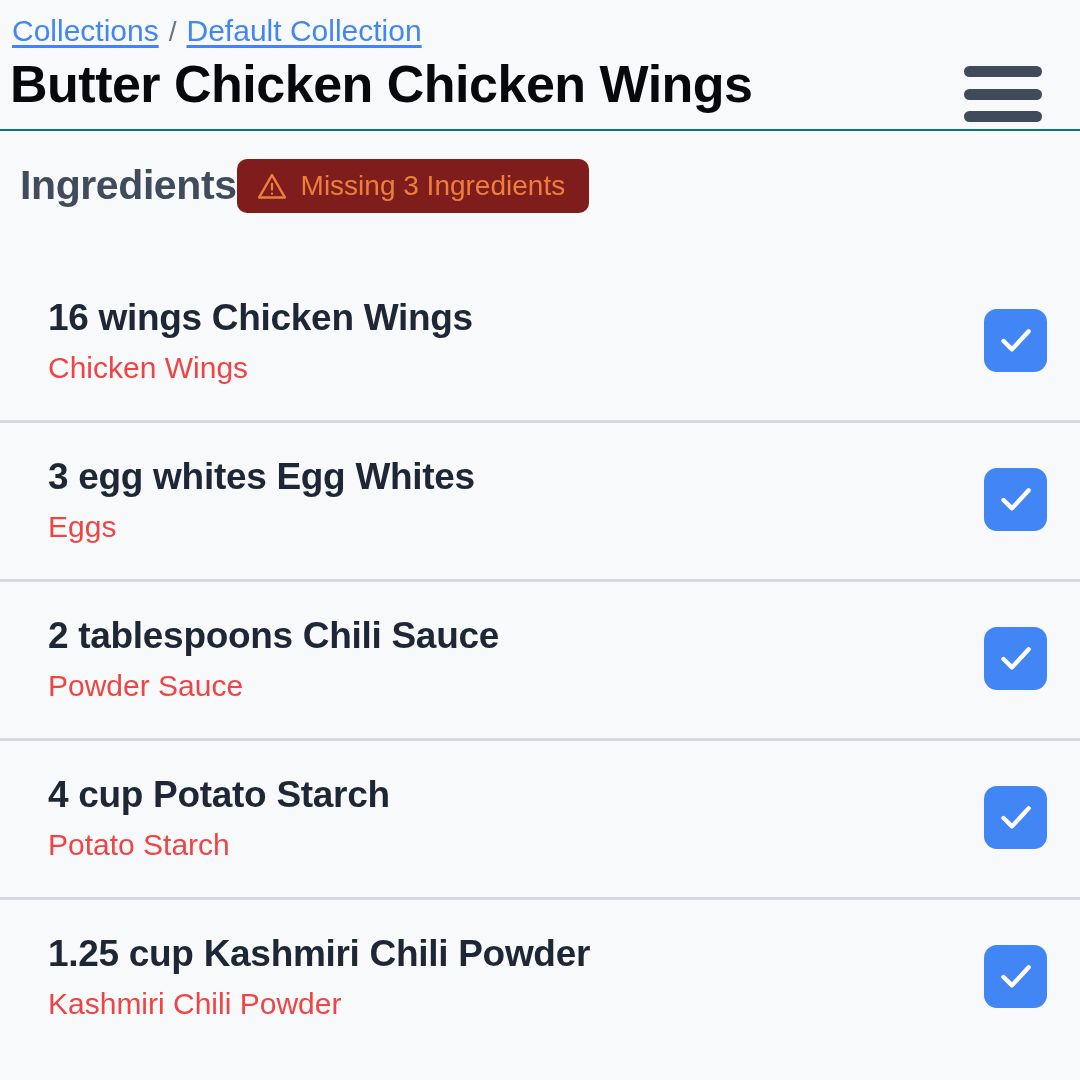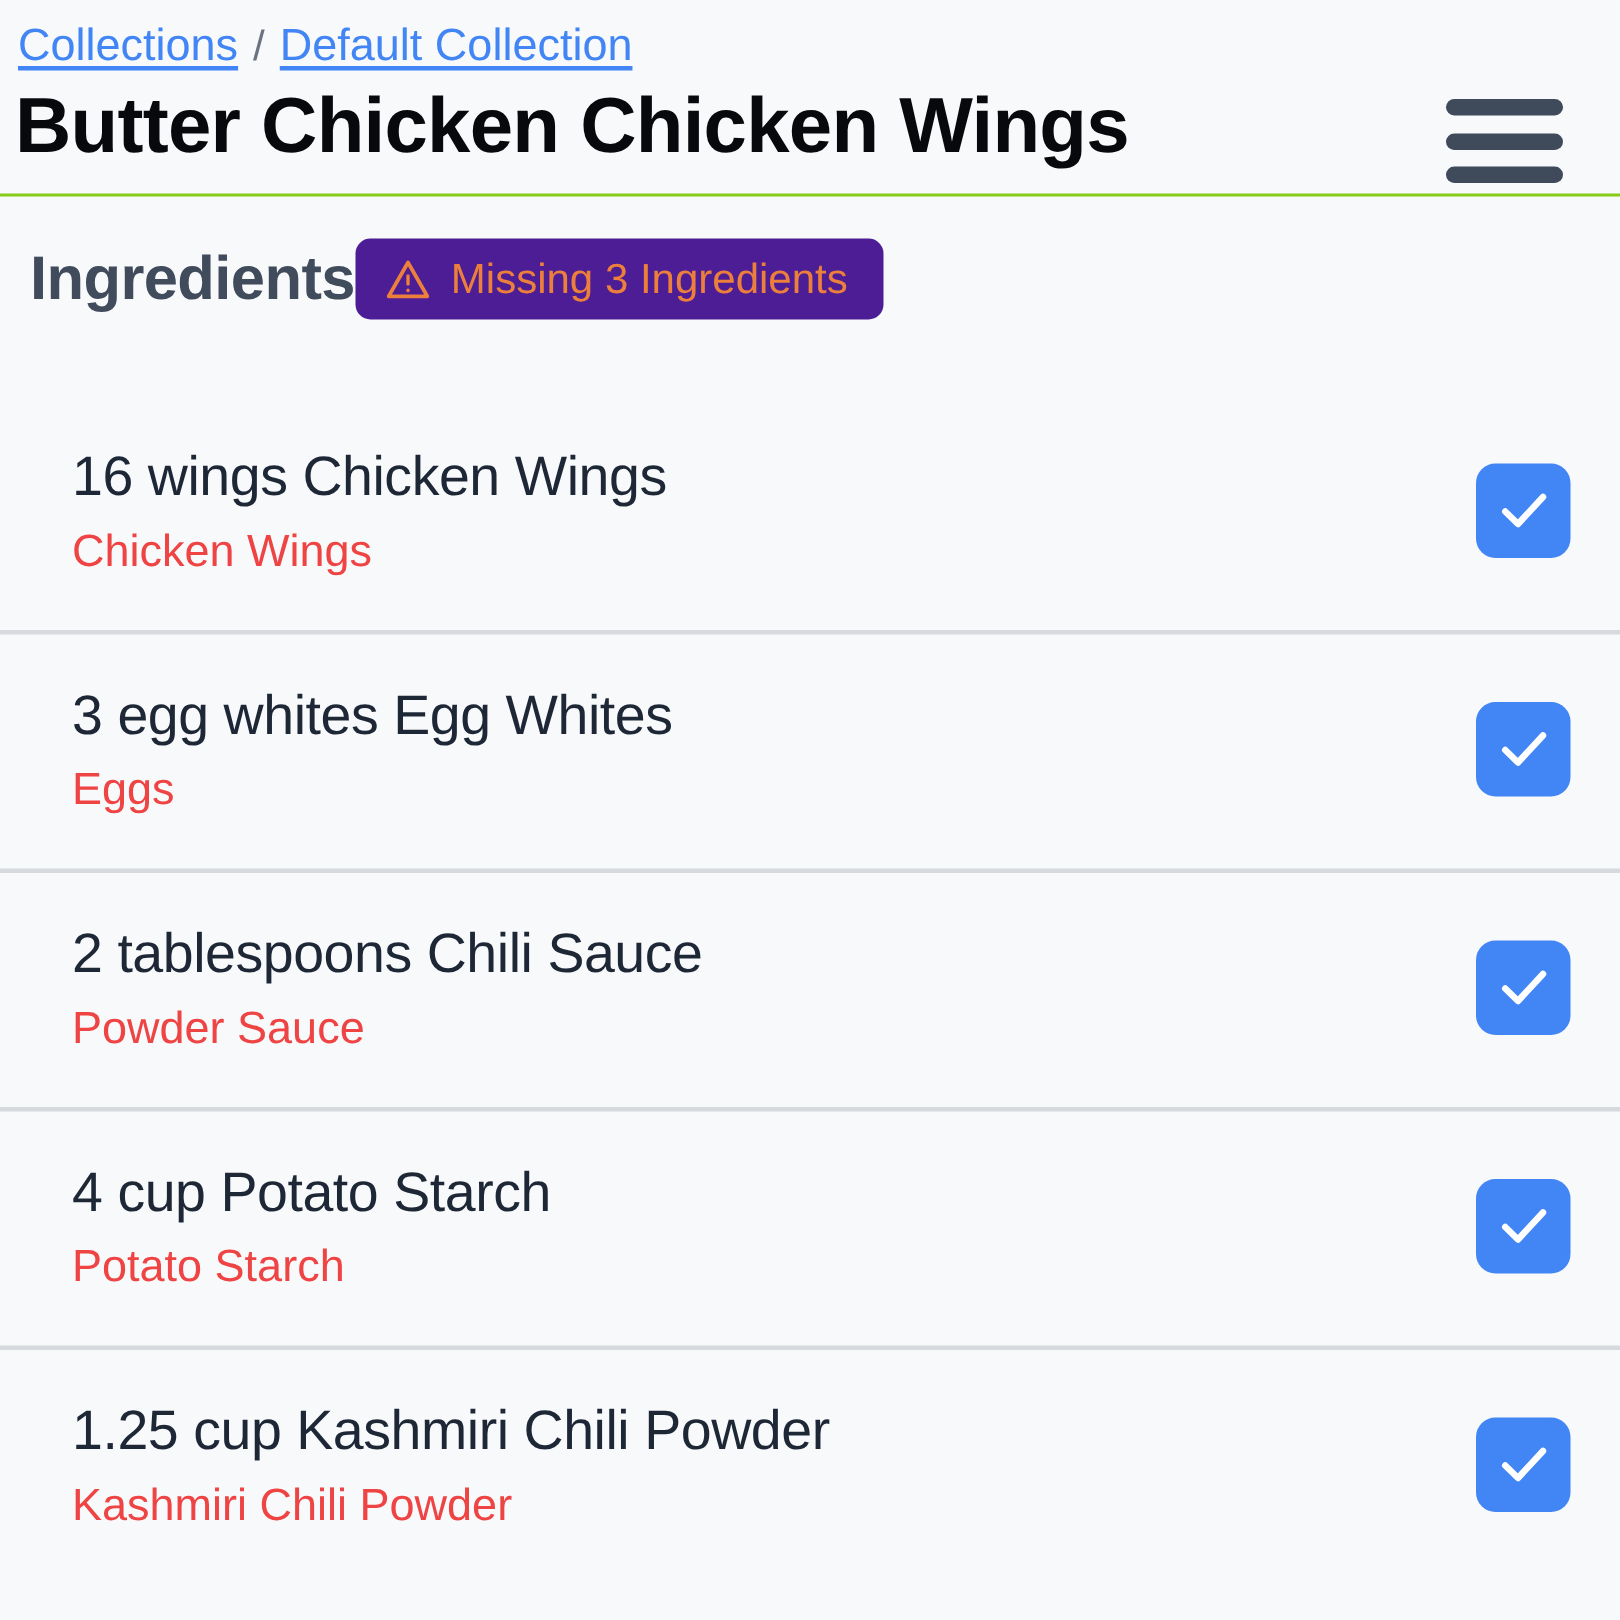--- a/index.html
+++ b/index.html
@@ -7,21 +7,21 @@
     width:1080px; height:1080px;
     background:#f8f9fb;
     font-family:"Liberation Sans", sans-serif;
     overflow:hidden;
   }
 
   
   .header {
     position:relative;
     padding:16px 0 14px 0;
-    border-bottom:2px solid #84cc16;
+    border-bottom:2px solid #0f766e;
     background:#f8f9fb;
   }
   .breadcrumb {
     display:flex; align-items:baseline; gap:10px;
     padding-left:12px;
     font-size:30px;
     line-height:1.0;
   }
   .crumb-link {
     color:#4285f4;
@@ -57,21 +57,21 @@
   .section-head {
     display:flex; align-items:center; 
     padding:28px 0 0 20px;
   }
   .section-title {
     font-size:41px; font-weight:bold;
     color:#404b5b; letter-spacing:-0.4px;
   }
   .badge {
     display:inline-flex; align-items:center; gap:14px;
-    background:#4c1d95;
+    background:#7f1d1d;
     border-radius:10px;
     padding:13px 24px 13px 20px;
     cursor:pointer;
   }
   .badge-icon { width:30px; height:28px; display:block; flex:none; }
   .badge-text {
     font-size:28px; color:#ec7f3c; white-space:nowrap;
     line-height:1;
   }
 
@@ -85,21 +85,21 @@
   }
   .row + .row::before {
     content:"";
     position:absolute;
     top:0; left:-27px; right:-2px;
     height:3px;
     background:#d6d9dd;
   }
   .row-text { flex:1; min-width:0; }
   .row-title {
-    font-size:37px; font-weight:normal;
+    font-size:37px; font-weight:bold;
     color:#1d2736; letter-spacing:-0.3px;
     line-height:1.15;
     white-space:nowrap;
   }
   .row-sub {
     margin-top:11px;
     font-size:30px; color:#ef4444;
     line-height:1.1;
     white-space:nowrap;
   }

